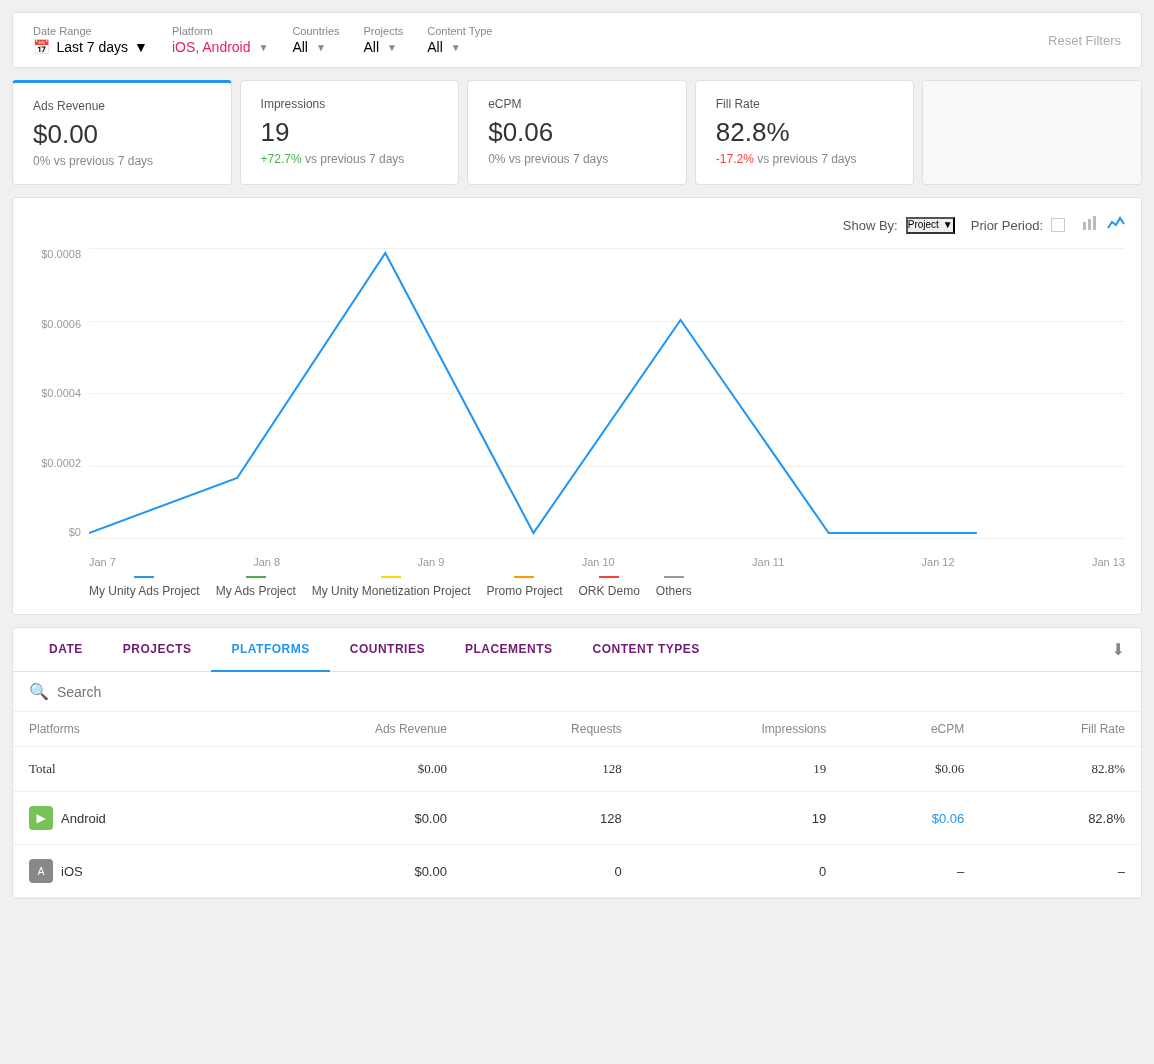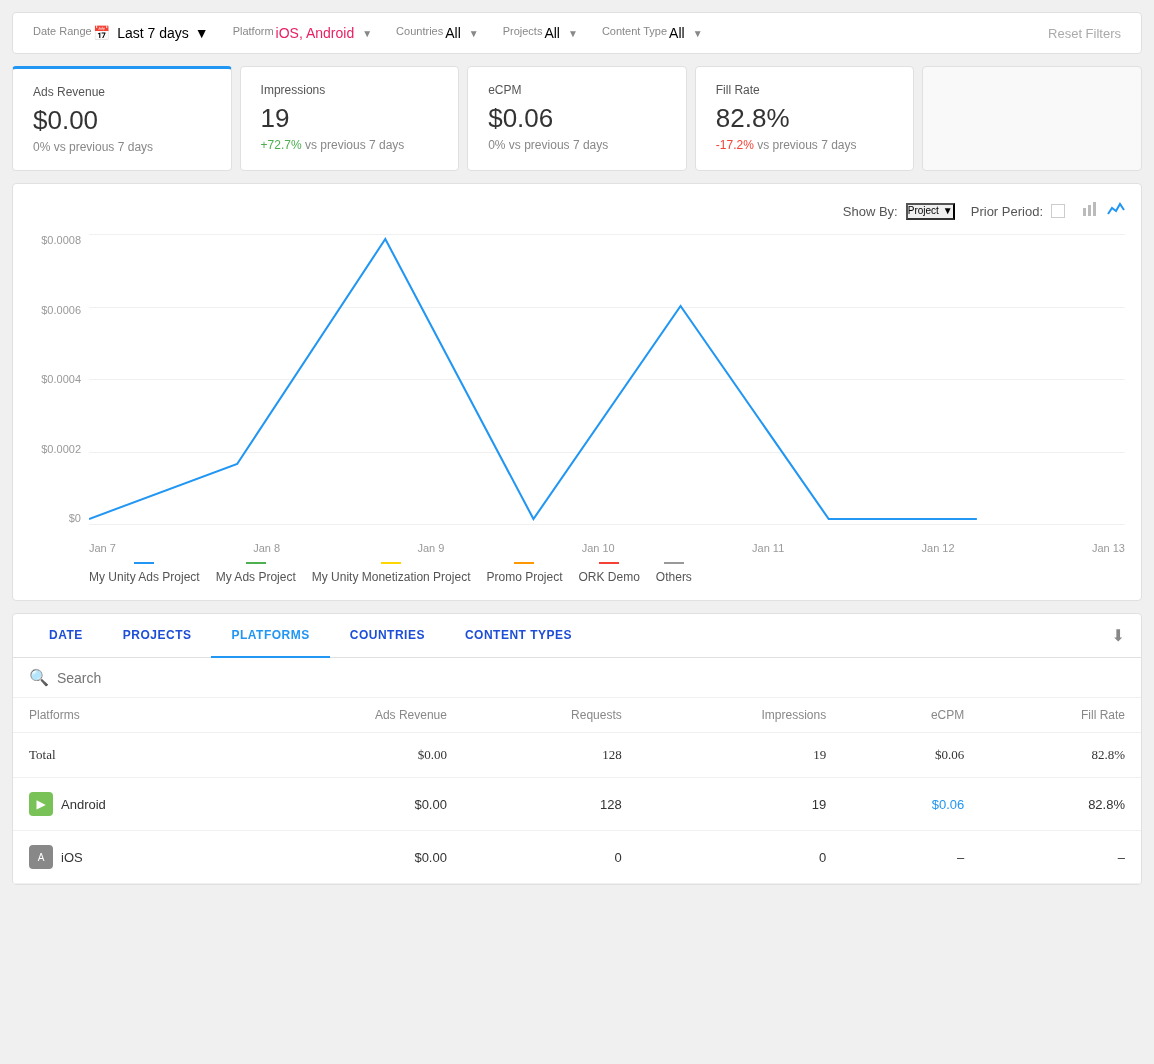--- a/index.html
+++ b/index.html
@@ -1,21 +1,21 @@
 <!DOCTYPE html>
 <html><head>
   <meta charset="utf-8">
   <style>
     * { box-sizing: border-box; margin: 0; padding: 0; }
     body { font-family: Arial, sans-serif; background: #f0f0f0; font-size: 13px; color: #333; }
     .page { background: #f0f0f0; padding: 12px; }
 
     
     .filter-bar { background: #fff; border: 1px solid #e0e0e0; border-radius: 4px; padding: 12px 20px; display: flex; align-items: center; gap: 24px; margin-bottom: 12px; }
-    .filter-group { display: flex; flex-direction: row; gap: 2px; }
+    .filter-group { display: flex; flex-direction: column; gap: 2px; }
     .filter-label { font-size: 11px; color: #888; }
     .filter-select { display: flex; align-items: center; gap: 8px; cursor: pointer; border: none; background: transparent; font-size: 14px; }
     .filter-select.platform-color { color: #e91e63; font-weight: 500; }
     .filter-select .caret { font-size: 10px; color: #888; }
     .date-range-btn { display: flex; align-items: center; gap: 6px; font-size: 14px; cursor: pointer; background: none; border: none; }
     .date-range-btn .calendar-icon { font-size: 14px; color: #555; }
     .reset-filters { margin-left: auto; color: #aaa; font-size: 13px; cursor: pointer; }
 
     
     .metrics-row { display: flex; gap: 0; margin-bottom: 12px; }
@@ -45,21 +45,21 @@
     .x-label { font-size: 11px; color: #999; }
     .grid-lines { position: absolute; left: 60px; right: 0; top: 0; bottom: 30px; }
     .grid-line { position: absolute; left: 0; right: 0; border-top: 1px solid #f0f0f0; }
     .legend { display: flex; flex-wrap: wrap; gap: 16px; margin-top: 8px; padding-left: 60px; }
     .legend-item { display: flex; align-items: center; gap: 6px; font-size: 12px; color: #555; flex-direction: column; }
     .legend-color { width: 20px; height: 2px; }
 
     
     .table-section { background: #fff; border: 1px solid #e0e0e0; border-radius: 4px; }
     .table-tabs { display: flex; border-bottom: 1px solid #e0e0e0; padding: 0 16px; align-items: center; }
-    .table-tab { padding: 14px 20px; font-size: 12px; font-weight: 600; color: #1d4ed8; cursor: pointer; letter-spacing: 0.5px; border-bottom: 2px solid transparent; margin-bottom: -1px; }
+    .table-tab { padding: 14px 20px; font-size: 12px; font-weight: 600; color: #701a75; cursor: pointer; letter-spacing: 0.5px; border-bottom: 2px solid transparent; margin-bottom: -1px; }
     .table-tab.active { color: #2196f3; border-bottom: 2px solid #2196f3; }
     .download-icon { margin-left: auto; color: #888; cursor: pointer; font-size: 16px; }
     .search-bar { padding: 10px 16px; display: flex; align-items: center; gap: 8px; border-bottom: 1px solid #f0f0f0; }
     .search-bar input { border: none; outline: none; font-size: 14px; color: #555; width: 100%; }
     .search-icon { color: #aaa; font-size: 16px; }
     .data-table { width: 100%; border-collapse: collapse; }
     .data-table th { font-size: 12px; color: #888; font-weight: 500; padding: 10px 16px; text-align: left; border-bottom: 1px solid #f0f0f0; }
     .data-table th.right { text-align: right; }
     .data-table td { padding: 14px 16px; border-bottom: 1px solid #f0f0f0; font-size: 13px; }
     .data-table td.right { text-align: right; }
@@ -225,20 +225,21 @@
       </div>
     </div>
   </div>
 
   <div class="table-section">
     <div class="table-tabs">
       <div class="table-tab">DATE</div>
       <div class="table-tab">PROJECTS</div>
       <div class="table-tab active">PLATFORMS</div>
       <div class="table-tab">COUNTRIES</div>
+      <div class="table-tab">PLACEMENTS</div>
       <div class="table-tab">CONTENT TYPES</div>
       <span class="download-icon">⬇</span>
     </div>
     <div class="search-bar">
       <span class="search-icon">🔍</span>
       <input type="text" placeholder="Search" style="">
     </div>
     <table class="data-table">
       <thead>
         <tr>

